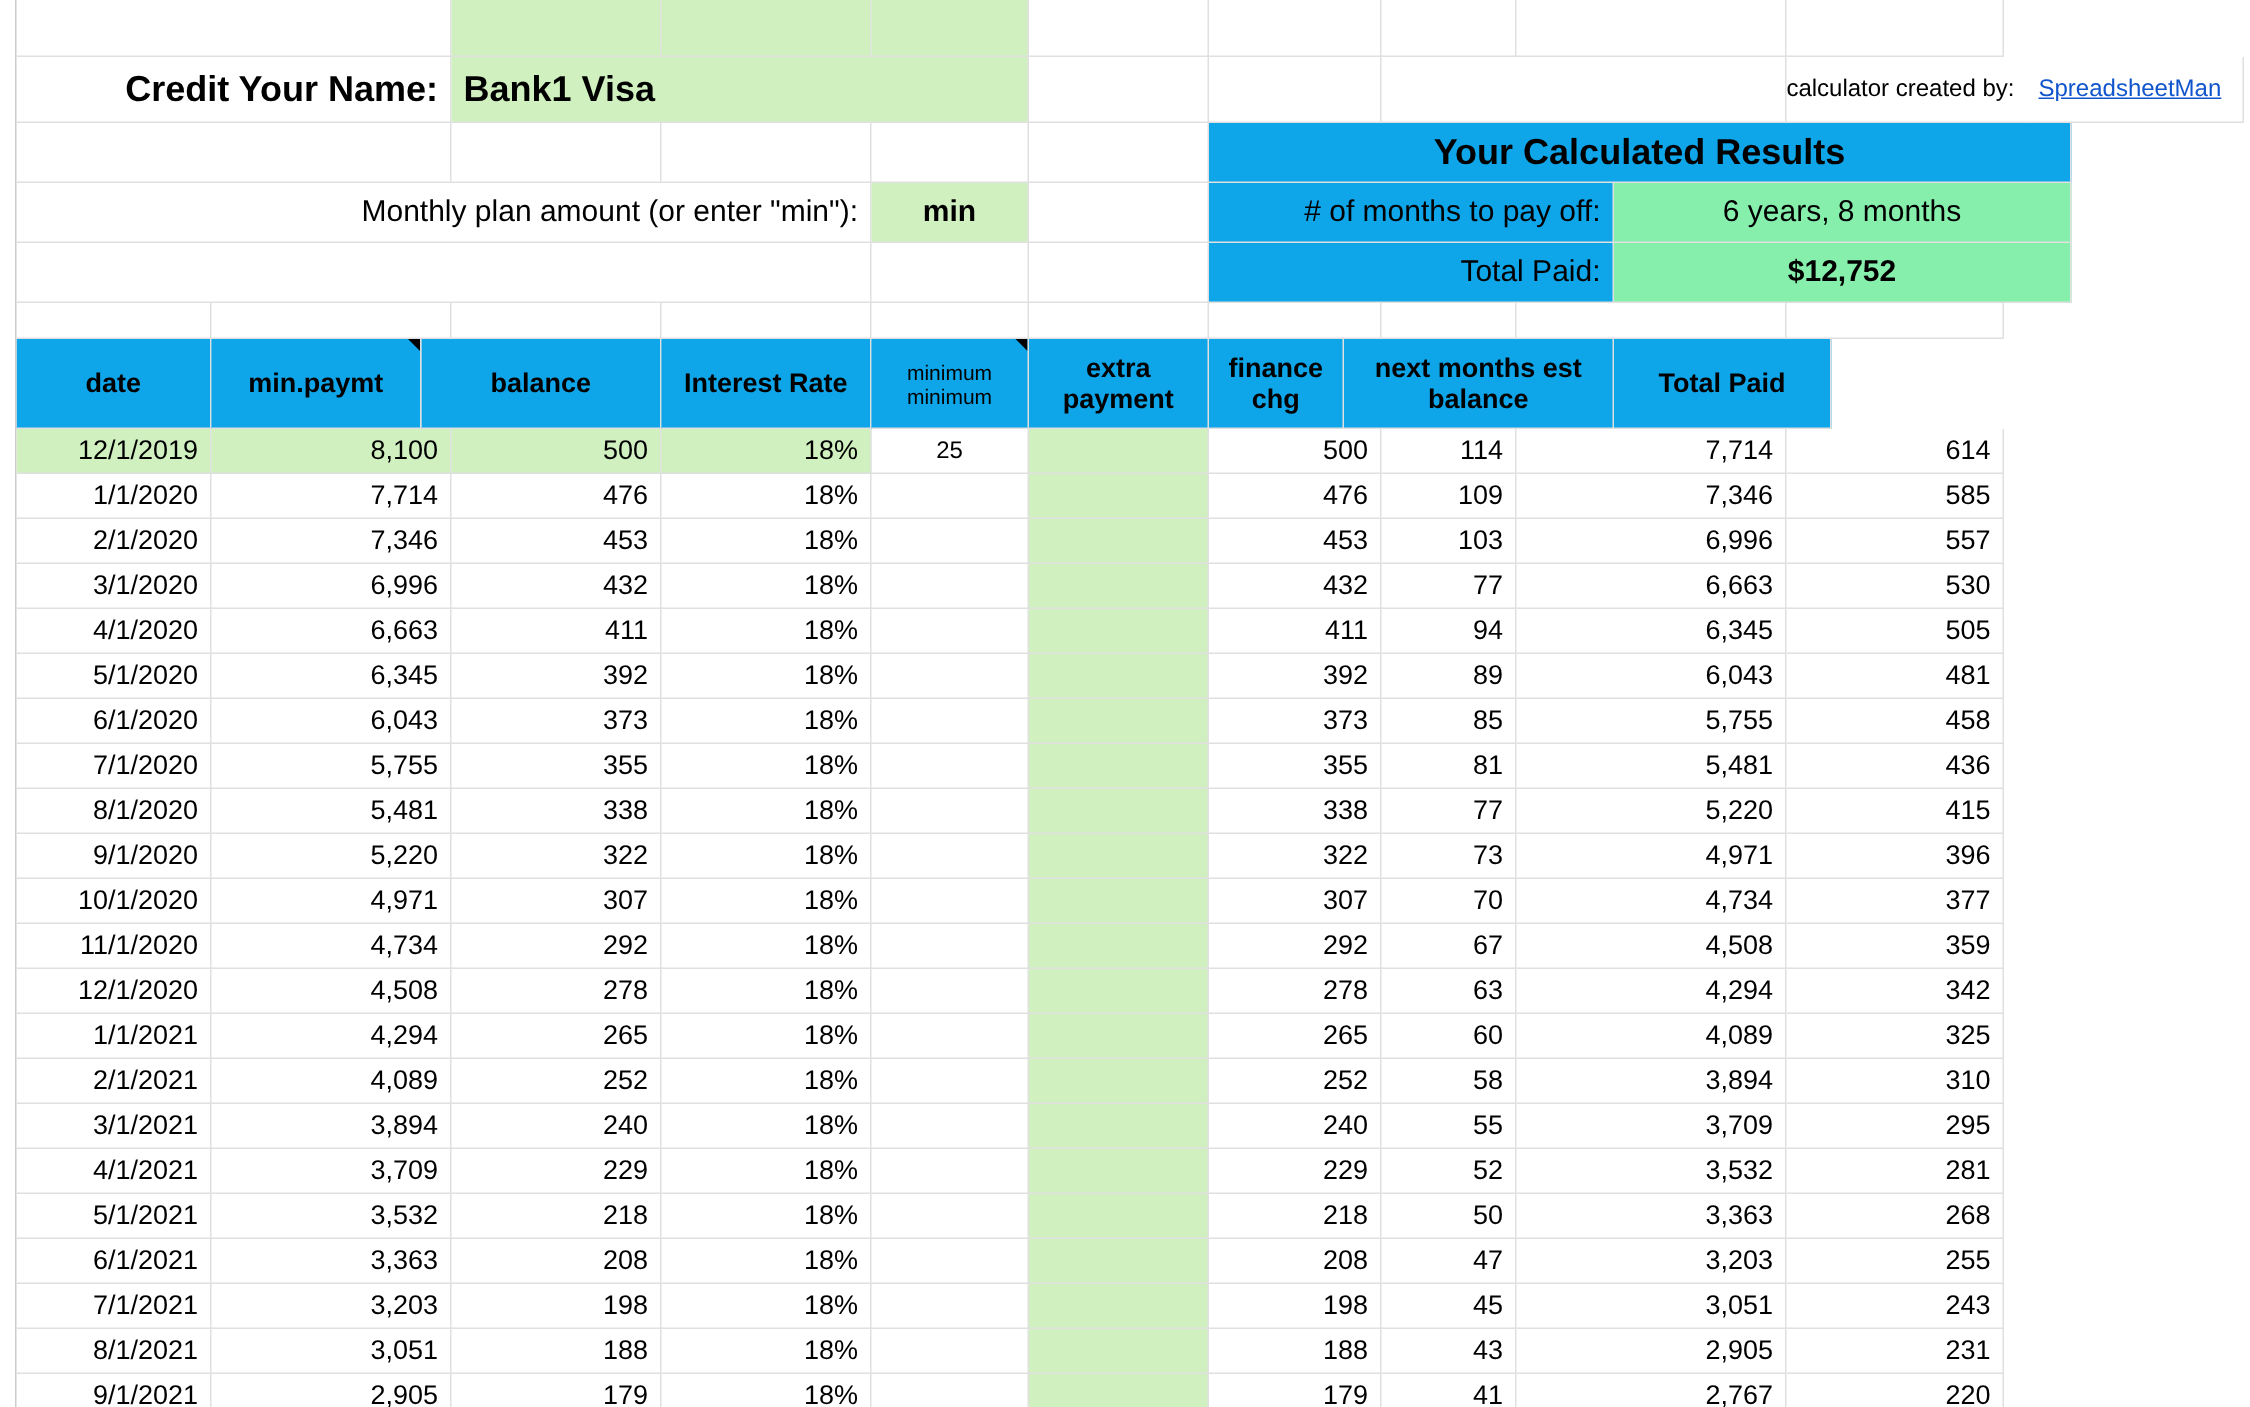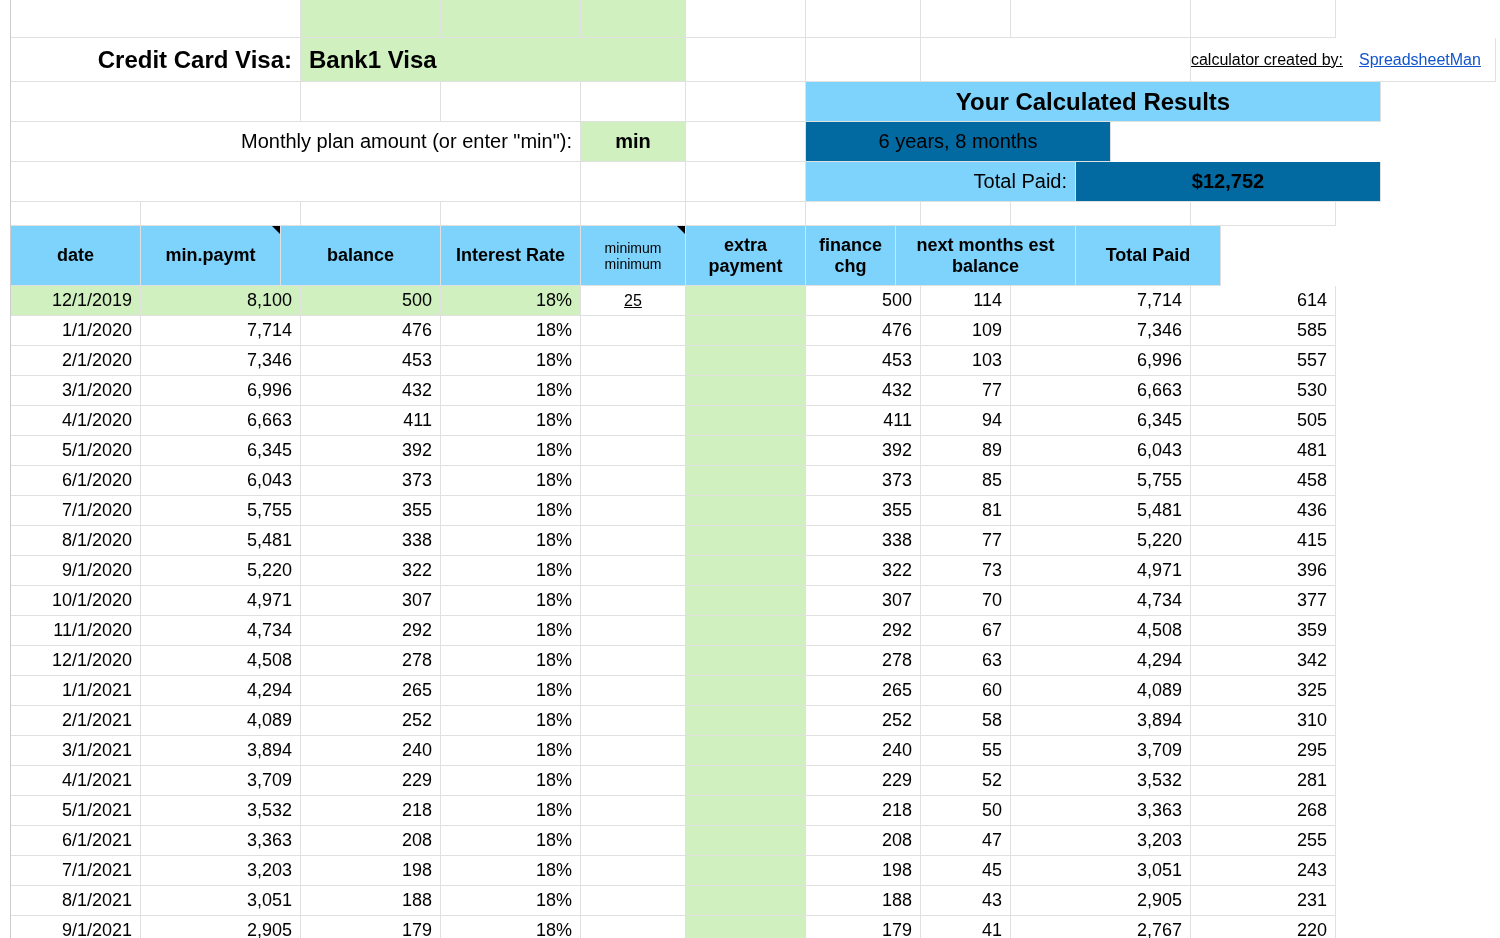--- a/index.html
+++ b/index.html
@@ -30,26 +30,26 @@
     display: flex;
     align-items: center;
     justify-content: flex-end;
     white-space: nowrap;
     overflow: hidden;
   }
   .cell.left { justify-content: flex-start; }
   .cell.center { justify-content: center; text-align: center; }
   .cell.right { justify-content: flex-end; }
   .green { background: #d0f0c0; }
-  .gray { background: #7dd3fc; }
-  .yellow { background: #0369a1; }
+  .gray { background: #0ea5e9; }
+  .yellow { background: #86efac; }
   .bold { font-weight: bold; }
   .big { font-size: 24px; }
   .med { font-size: 20px; }
-  .small { font-size: 16px; text-decoration: underline; }
+  .small { font-size: 16px; }
   .xsmall { font-size: 14px; }
   a { color: #1155cc; text-decoration: underline; }
   .corner {
     position: relative;
   }
   .corner::after {
     content: "";
     position: absolute;
     top: 0;
     right: 0;
@@ -90,21 +90,21 @@
     <div class="cell green" style="width:140px"></div>
     <div class="cell green" style="width:105px"></div>
     <div class="cell blank"></div>
     <div class="cell blank2"></div>
     <div class="cell" style="width:90px"></div>
     <div class="cell" style="width:180px"></div>
     <div class="cell" style="width:145px"></div>
   </div>
 
   <div class="row" style="height:44px;">
-    <div class="cell title-label bold right big">Credit Card Visa:</div>
+    <div class="cell title-label bold right big">Credit Your Name:</div>
     <div class="cell title-val green bold left big">Bank1 Visa</div>
     <div class="cell blank"></div>
     <div class="cell blank2"></div>
     <div class="cell credit-created right" style="width:270px;"></div>
     <div class="cell right small" style="width:160px; border-right:none;">calculator created by:</div>
     <div class="cell left small" style="width:145px;">
         <a>SpreadsheetMan</a>
       </div>
   </div>
 
@@ -114,20 +114,21 @@
     <div class="cell" style="width:140px"></div>
     <div class="cell" style="width:105px"></div>
     <div class="cell blank"></div>
     <div class="cell gray center bold big results-title">Your Calculated Results</div>
   </div>
 
   <div class="row" style="height:40px;">
     <div class="cell plan-label right med">Monthly plan amount (or enter "min"):</div>
     <div class="cell plan-val green center bold med">min</div>
     <div class="cell blank"></div>
+    <div class="cell gray right med results-label"># of months to pay off:</div>
     <div class="cell yellow center med results-val">6 years, 8 months</div>
   </div>
 
   <div class="row" style="height:40px;">
     <div class="cell plan-label"></div>
     <div class="cell plan-val"></div>
     <div class="cell blank"></div>
     <div class="cell gray right med results-label">Total Paid:</div>
     <div class="cell yellow center med bold results-val">$12,752</div>
   </div>

